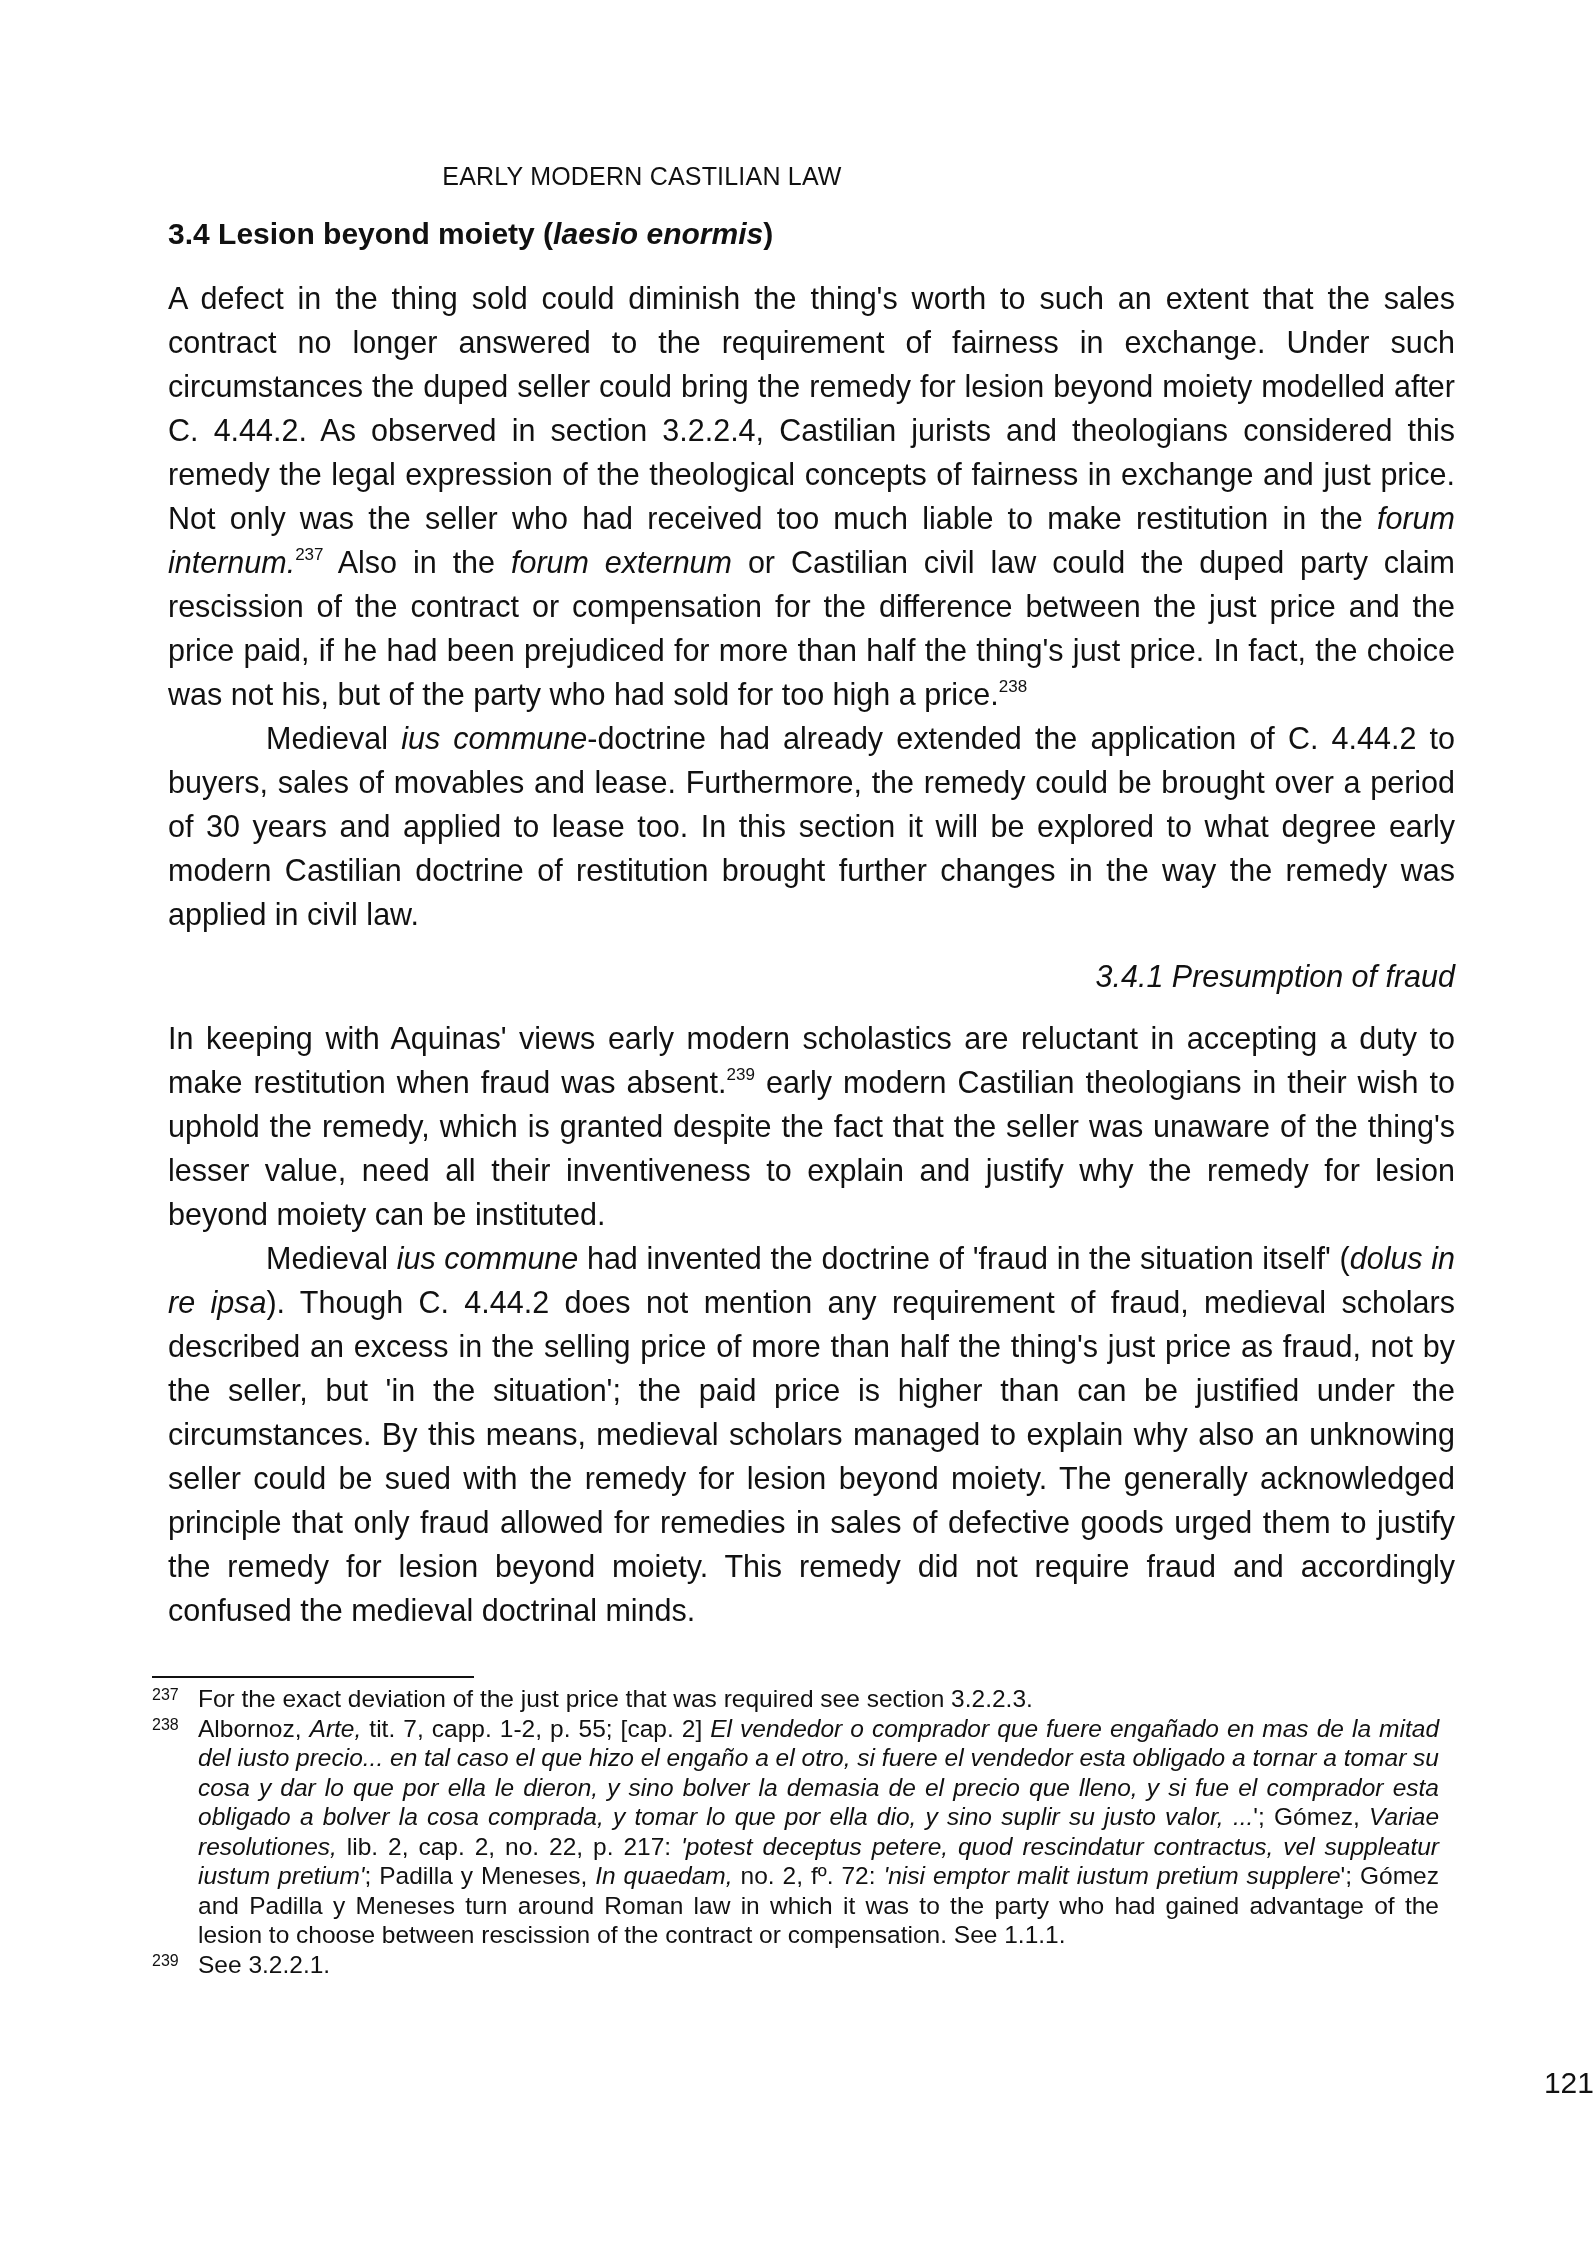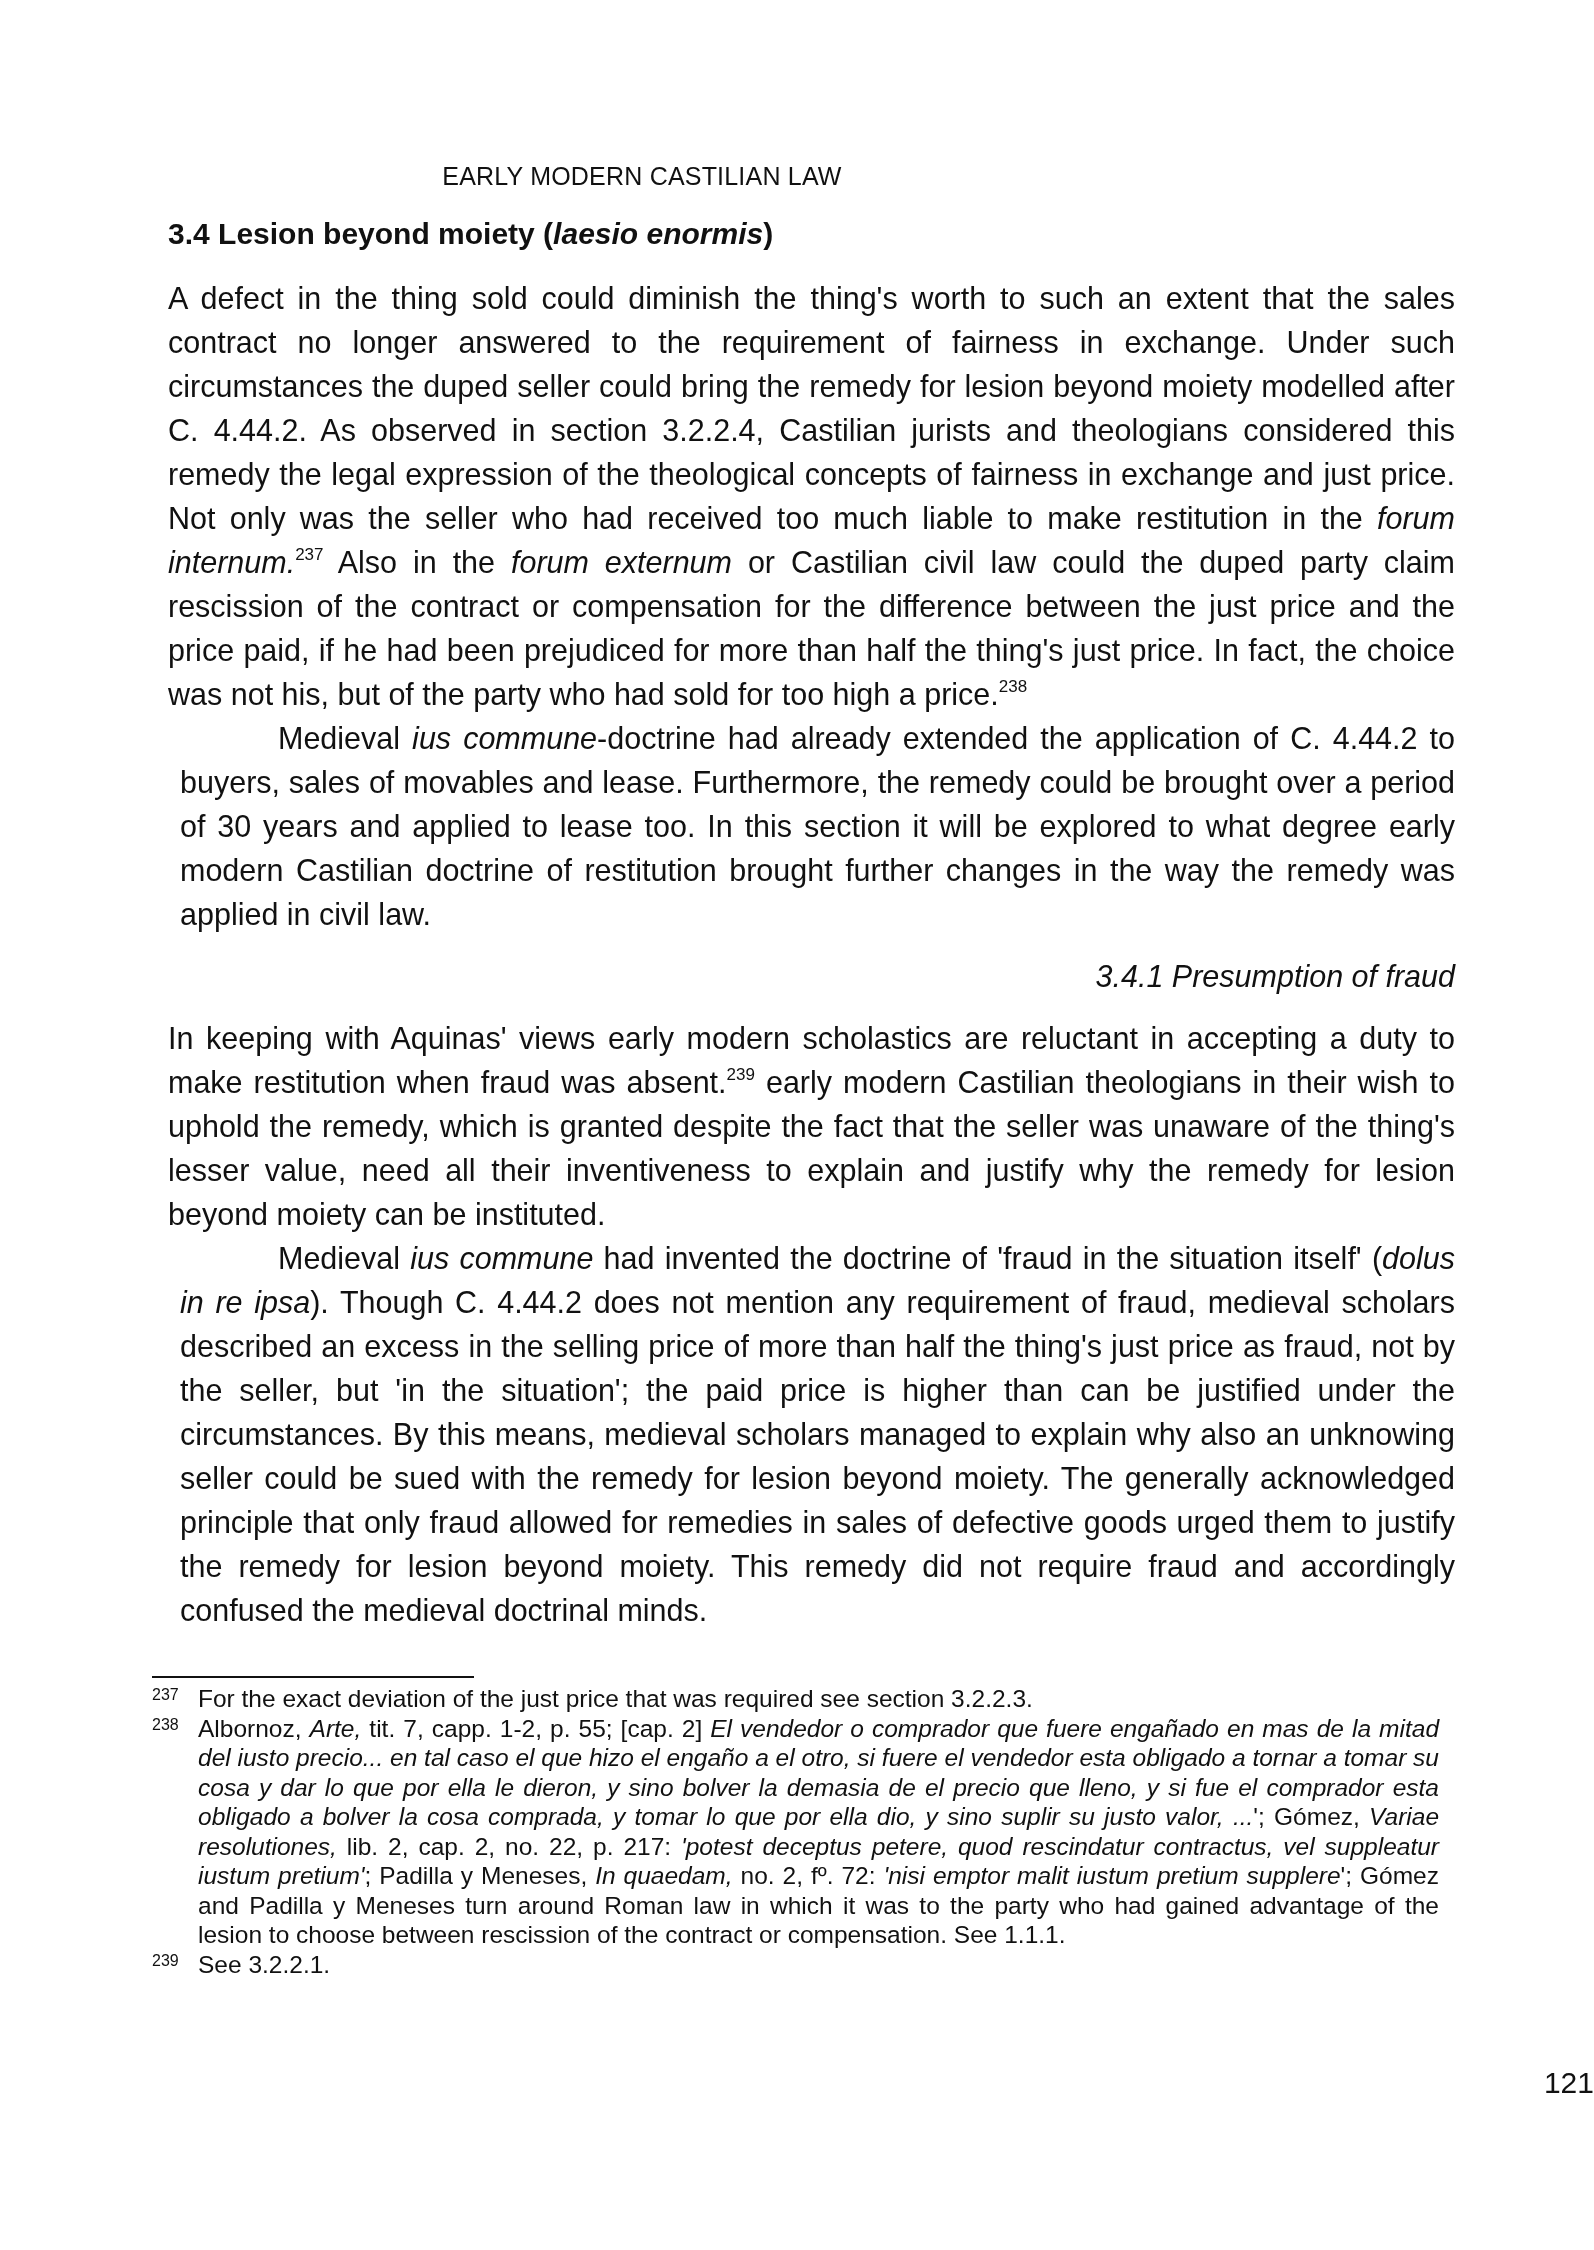--- a/index.html
+++ b/index.html
@@ -5,21 +5,21 @@
   html, body { margin: 0; padding: 0; background: #ffffff; }
   body { width: 1594px; height: 2250px; position: relative; overflow: hidden;
          font-family: "Liberation Sans", sans-serif; color: #111111; }
   .running-head { position: absolute; top: 150px; left: 0; width: 1284px; text-align: center;
          font-size: 25px; letter-spacing: 0.2px; margin-top: 12px; }
   .content { position: absolute; left: 168px; width: 1287px; top: 212px; }
   h2.section { font-size: 30px; font-weight: bold; margin: 0; line-height: 44px; height: 44px; }
   h2.section i { font-style: italic; }
   p.body { font-size: 30.5px; line-height: 44px; margin: 0; text-align: justify; }
   p.body.first { margin-top: 20px; }
-  p.body.indent { text-indent: 98px; margin-left: 12px; }
+  p.body.indent { text-indent: 98px; }
   .subsection { font-size: 30.5px; font-style: italic; line-height: 44px; margin: 18px 0 18px 0; text-align: right; }
   sup.fn { font-size: 17px; line-height: 0; vertical-align: 13px; }
   .footnotes { position: absolute; left: 152px; width: 1287px; top: 1676px; }
   .fn-rule { width: 322px; height: 0; border-top: 2px solid #111; margin-bottom: 6px; }
   .fn-item { position: relative; padding-left: 46px; font-size: 24.5px; line-height: 29.5px; text-align: justify; }
   .fn-num { position: absolute; left: 0; top: -4px; font-size: 16px; }
   .page-num { position: absolute; top: 2066px; left: 0; width: 1594px; text-align: right; font-size: 30px; }
   i { font-style: italic; }
 </style>
 </head>

